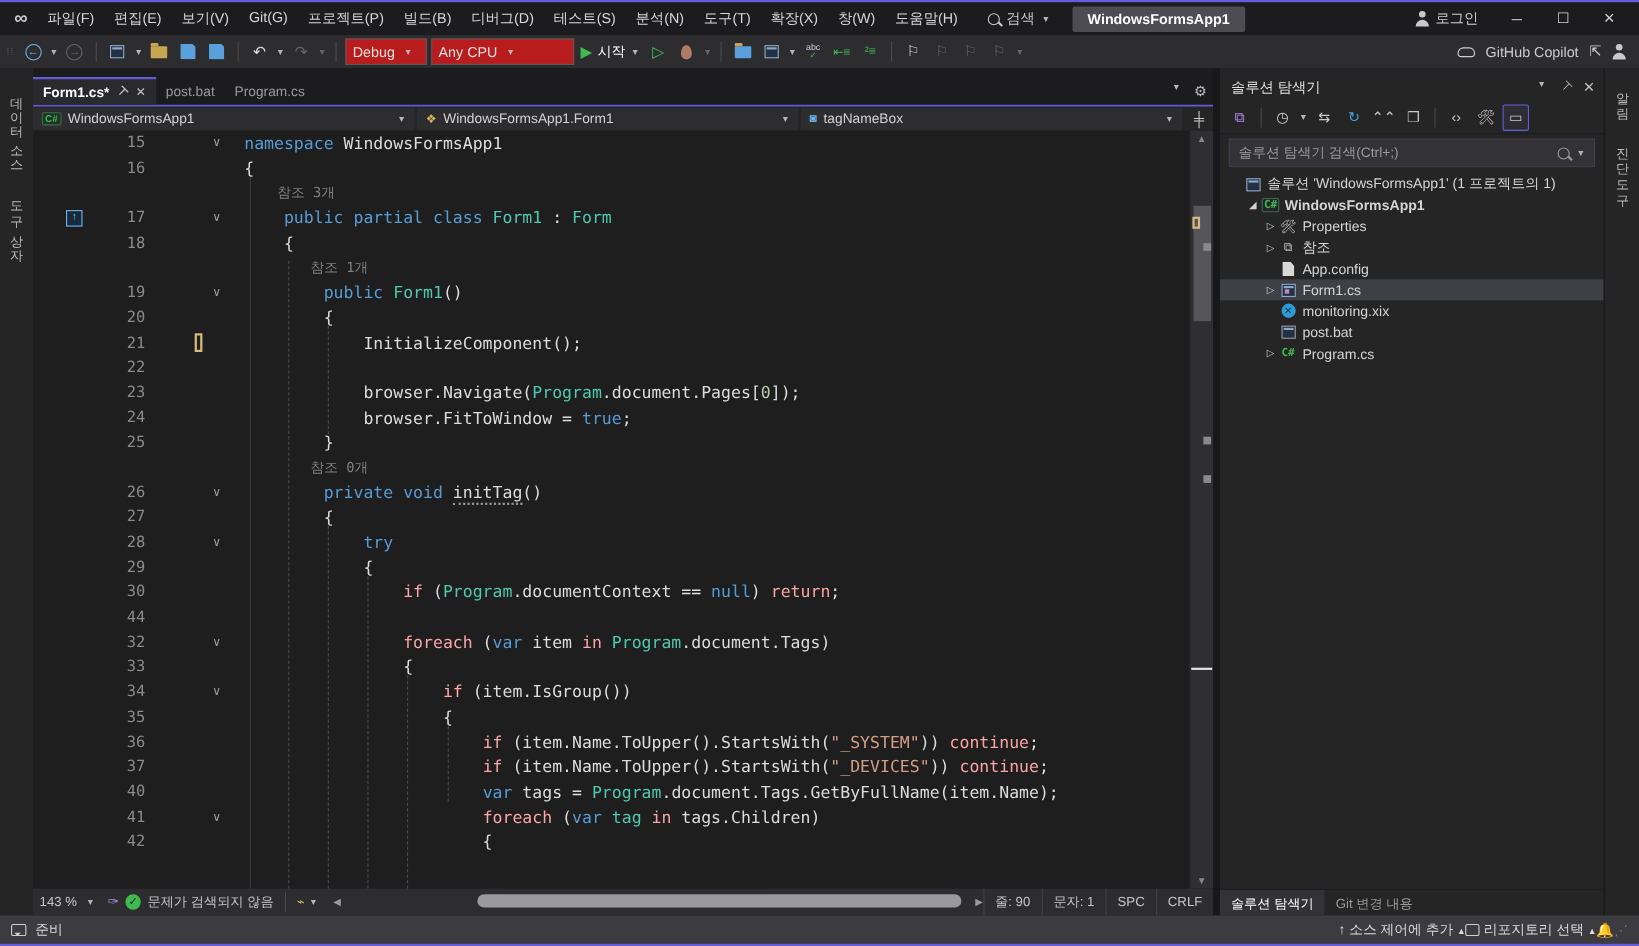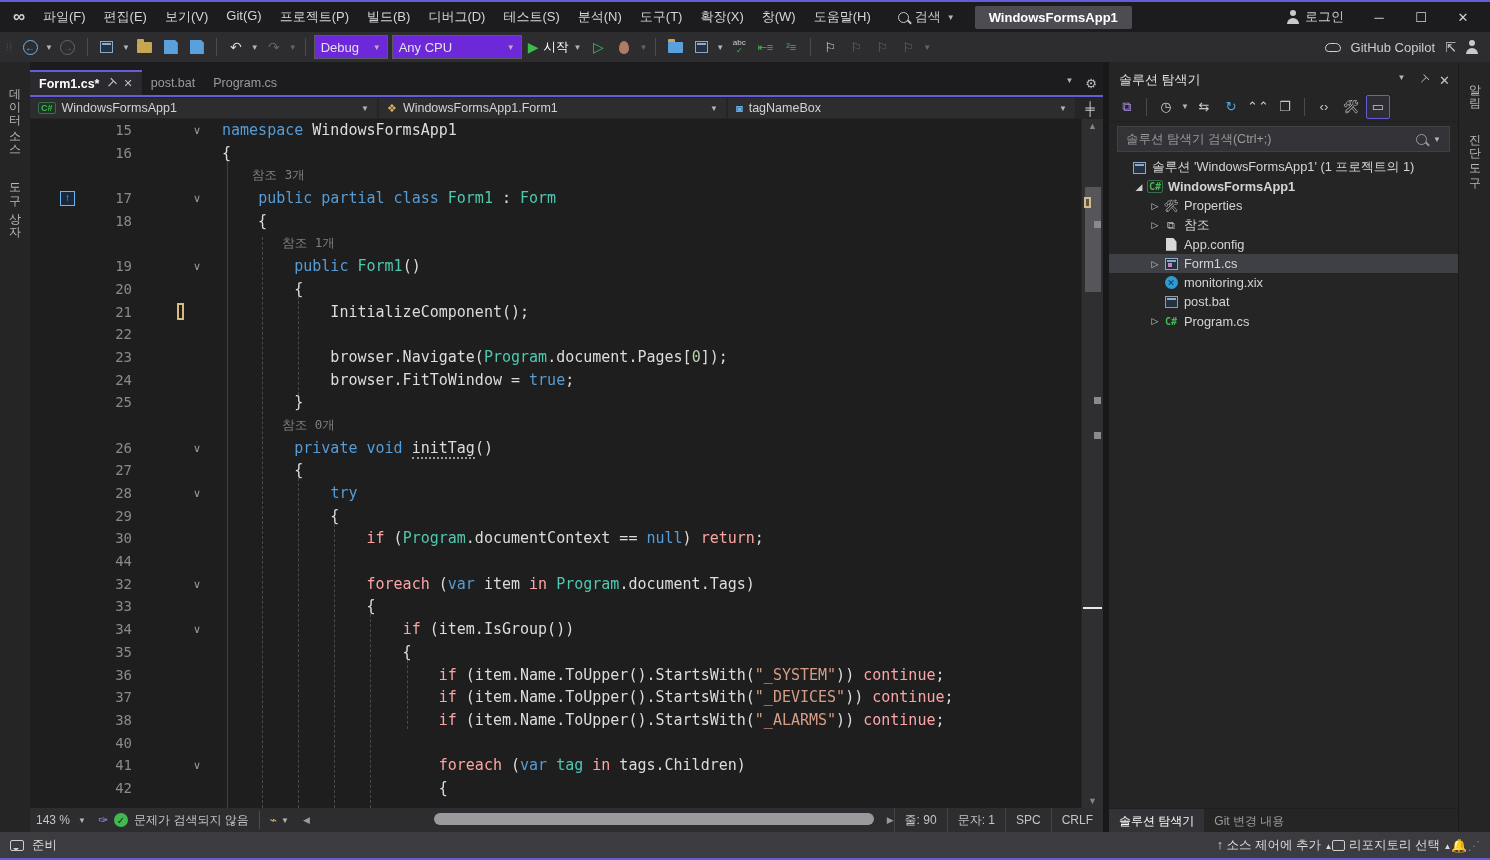--- a/index.html
+++ b/index.html
@@ -21,22 +21,22 @@
   .caret { font-size:8px; color:#b5b5b5; }
 
   
   #toolbar { height:30px; background:#2d2d30; display:flex; align-items:center; gap:4px; padding:0 4px; }
   .grip { color:#5a5a5e; font-size:9px; letter-spacing:1px; margin:0 2px; }
   .sep { width:1px; height:18px; background:#4a4a4f; margin:0 4px; }
   .tbtn { height:24px; min-width:22px; padding:0 2px; display:flex; align-items:center; justify-content:center;
     border-radius:3px; font-size:14px; }
   .dis { color:#656569; }
   .blue { color:#6cb4ef; } .green { color:#3FB950; } .white { color:#d8d8d8; }
-  .combo { height:24px; background:#6d28d9; border:1px solid #5a5a60; display:flex; align-items:center;
-    justify-content:space-between; padding:0 6px; gap:8px; color:#e2e2e2; }
+  .combo { height:24px; background:#b91c1c; border:1px solid #5a5a60; display:flex; align-items:center;
+    justify-content:flex-start; padding:0 6px; gap:8px; color:#e2e2e2; }
   .circle-ic { width:15px; height:15px; border:1.5px solid currentColor; border-radius:50%;
     display:flex; align-items:center; justify-content:center; font-size:10px; }
 
   
   #main { display:flex; height:770px; }
   #left-strip { width:30px; background:#252526; display:flex; flex-direction:column; gap:14px; padding-top:12px; }
   .vtab { writing-mode:vertical-rl; color:#b8b8b8; font-size:12px; padding:6px 7px; letter-spacing:1px; }
   #right-strip { width:32px; background:#252526; display:flex; flex-direction:column; gap:12px; padding-top:8px; border-left:1px solid #1a1a1a;}
   #editor-col { width:1073px; display:flex; flex-direction:column; background:#1e1e1e; }
   #divider { width:6px; background:#18181a; }
@@ -504,30 +504,24 @@
             </div>
             <div class="crow">
               <div class="m-ic"></div>
               <div class="m-num">37</div>
               <div class="m-chg"></div>
               <div class="m-fold"></div>
               <div class="m-code"><span class="tk-p">                        </span><span class="tk-c">if</span><span class="tk-p"> (item.Name.ToUpper().StartsWith(</span><span class="tk-s">"_DEVICES"</span><span class="tk-p">)) </span><span class="tk-c">continue</span><span class="tk-p">;</span></div>
             </div>
             <div class="crow">
               <div class="m-ic"></div>
-              <div class="m-num">38</div>
-              <div class="m-chg"></div>
-              <div class="m-fold"></div>
-              <div class="m-code"><span class="tk-p">                        </span><span class="tk-c">if</span><span class="tk-p"> (item.Name.ToUpper().StartsWith(</span><span class="tk-s">"_ALARMS"</span><span class="tk-p">)) </span><span class="tk-c">continue</span><span class="tk-p">;</span></div>
-            </div>
-            <div class="crow">
-              <div class="m-ic"></div>
               <div class="m-num">40</div>
               <div class="m-chg"></div>
               <div class="m-fold"></div>
+              <div class="m-code"><span class="tk-p">                        </span><span class="tk-k">var</span><span class="tk-p"> tags = </span><span class="tk-t">Program</span><span class="tk-p">.document.Tags.GetByFullName(item.Name);</span></div>
             </div>
             <div class="crow">
               <div class="m-ic"></div>
               <div class="m-num">41</div>
               <div class="m-chg"></div>
               <div class="m-fold">∨</div>
               <div class="m-code"><span class="tk-p">                        </span><span class="tk-c">foreach</span><span class="tk-p"> (</span><span class="tk-k">var</span><span class="tk-p"> </span><span class="tk-t">tag</span><span class="tk-p"> </span><span class="tk-c">in</span><span class="tk-p"> tags.Children)</span></div>
             </div>
             <div class="crow">
               <div class="m-ic"></div>

